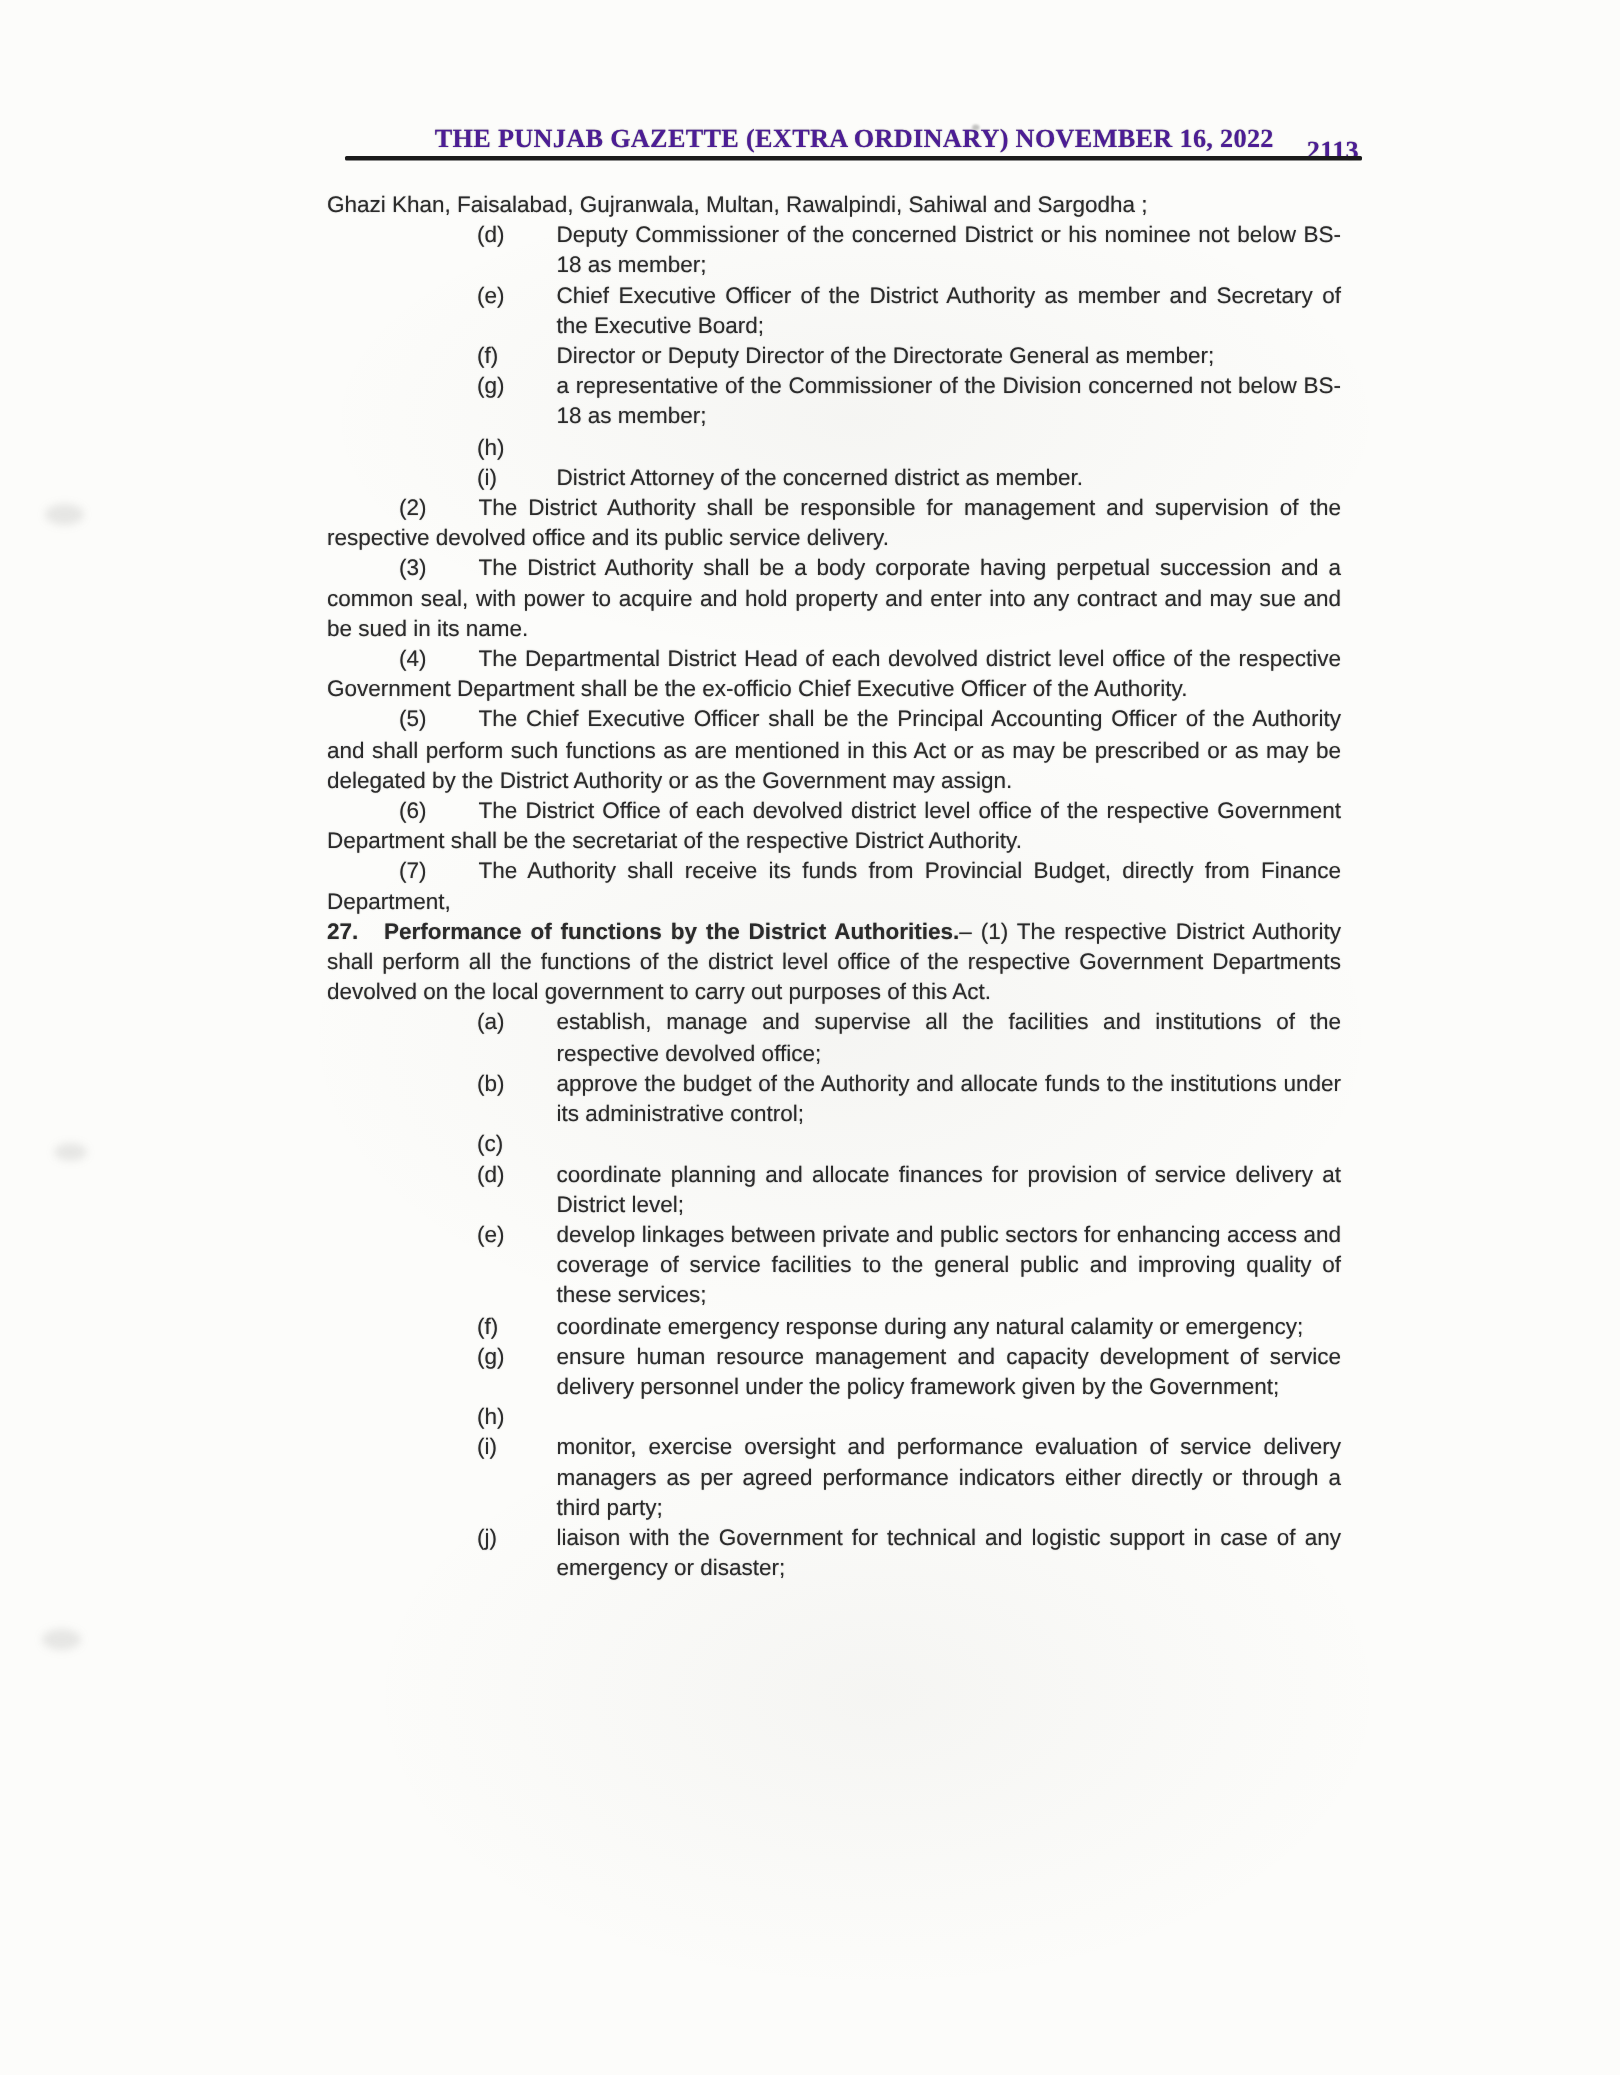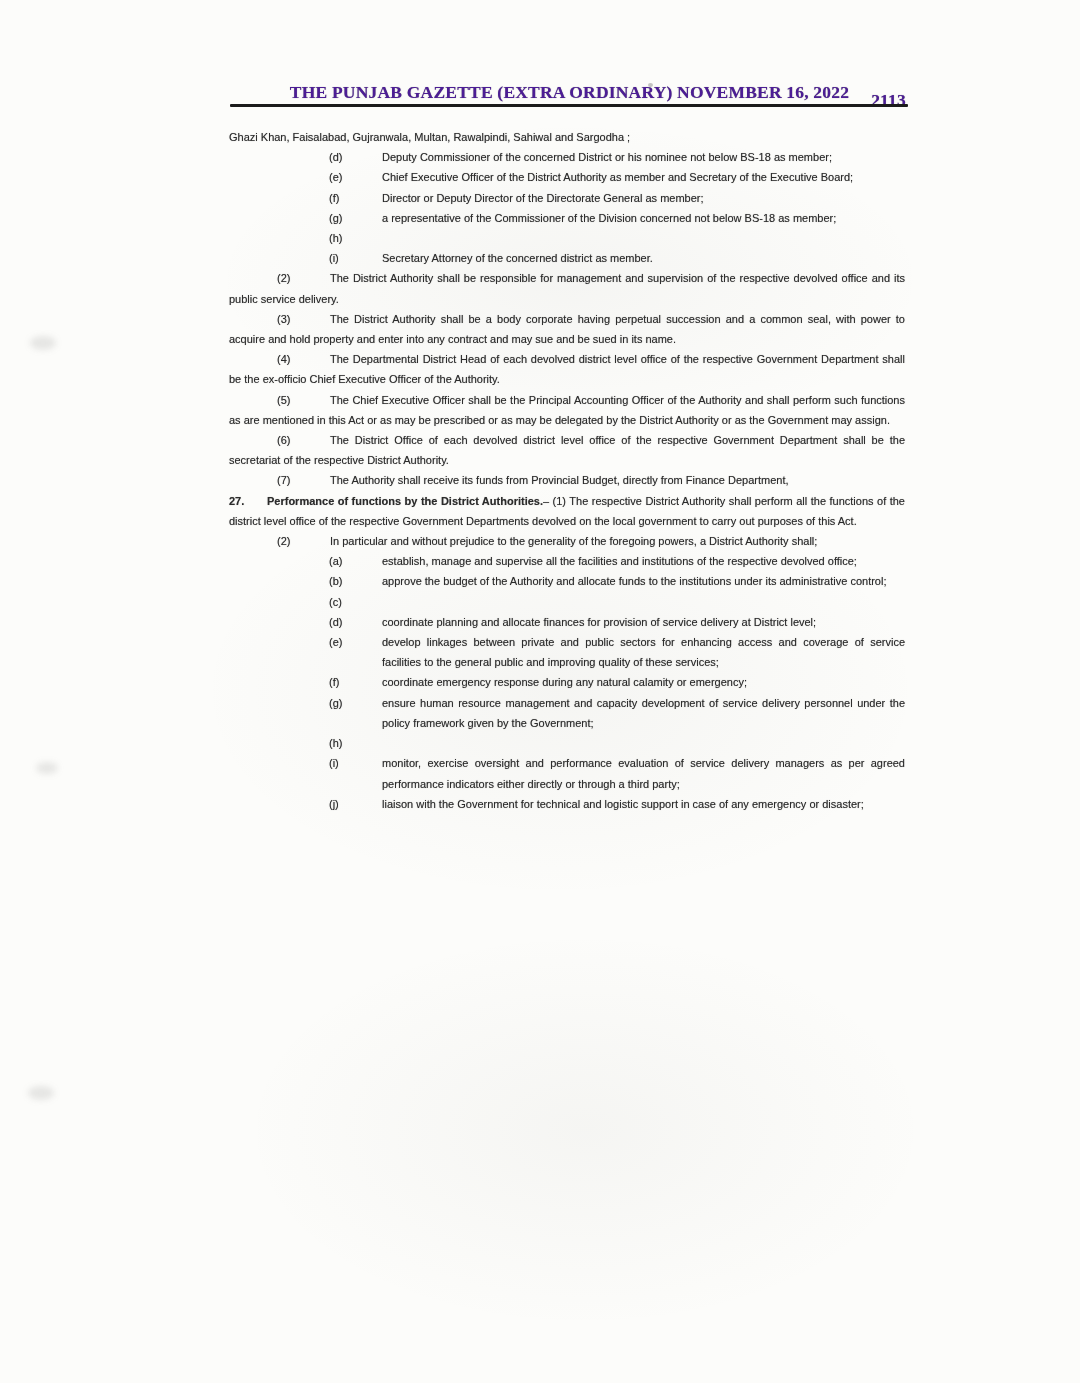--- a/index.html
+++ b/index.html
@@ -64,24 +64,24 @@
     position: absolute;
     left: 230px;
     top: 104px;
     width: 678px;
     height: 3px;
     background: #1b1b1b;
     border-radius: 1px;
   }
   .content {
     position: absolute;
-    left: 229px;
+    left: 218px;
     top: 127px;
     width: 676px;
-    font-size: 11px;
+    font-size: 15px;
     line-height: 20.2px;
     text-shadow: 0 0 0.8px rgba(43,43,43,0.5);
   }
   .content p { margin: 0; }
   .cont {
     margin-left: 153px;
     text-align: justify;
   }
   .li { display: flex; }
   .lab {
@@ -151,33 +151,32 @@
     </div>
     <div class="li">
       <span class="lab">(g)</span>
       <span class="txt">a representative of the Commissioner of the Division concerned not below BS-18 as member;</span>
     </div>
     <div class="li">
       <span class="lab">(h)</span>
     </div>
     <div class="li">
       <span class="lab">(i)</span>
-      <span class="txt">Secretary Attorney of the concerned district as member.</span>
+      <span class="txt">District Attorney of the concerned district as member.</span>
     </div>
 
     <p class="para"><span class="pnum">(2)</span><span>The District Authority shall be responsible for management and supervision of the respective devolved office and its public service delivery.</span></p>
     <p class="para"><span class="pnum">(3)</span><span>The District Authority shall be a body corporate having perpetual succession and a common seal, with power to acquire and hold property and enter into any contract and may sue and be sued in its name.</span></p>
     <p class="para"><span class="pnum">(4)</span><span>The Departmental District Head of each devolved district level office of the respective Government Department shall be the ex-officio Chief Executive Officer of the Authority.</span></p>
     <p class="para"><span class="pnum">(5)</span><span>The Chief Executive Officer shall be the Principal Accounting Officer of the Authority and shall perform such functions as are mentioned in this Act or as may be prescribed or as may be delegated by the District Authority or as the Government may assign.</span></p>
     <p class="para"><span class="pnum">(6)</span><span>The District Office of each devolved district level office of the respective Government Department shall be the secretariat of the respective District Authority.</span></p>
     <p class="para"><span class="pnum">(7)</span><span>The Authority shall receive its funds from Provincial Budget, directly from Finance Department,</span></p>
 
     <p class="para section-para"><span class="snum bold">27.</span><span class="bold">Performance of functions by the District Authorities.</span><span>– (1) The respective District Authority shall perform all the functions of the district level office of the respective Government Departments devolved on the local government to carry out purposes of this Act.</span></p>
 
-    <p class="para noj"><span class="pnum">(2)</span><span>In particular and without prejudice to the generality of the foregoing powers, a District Authority shall;</span></p>
 
     <div class="li">
       <span class="lab">(a)</span>
       <span class="txt">establish, manage and supervise all the facilities and institutions of the respective devolved office;</span>
     </div>
     <div class="li">
       <span class="lab">(b)</span>
       <span class="txt">approve the budget of the Authority and allocate funds to the institutions under its administrative control;</span>
     </div>
     <div class="li">

